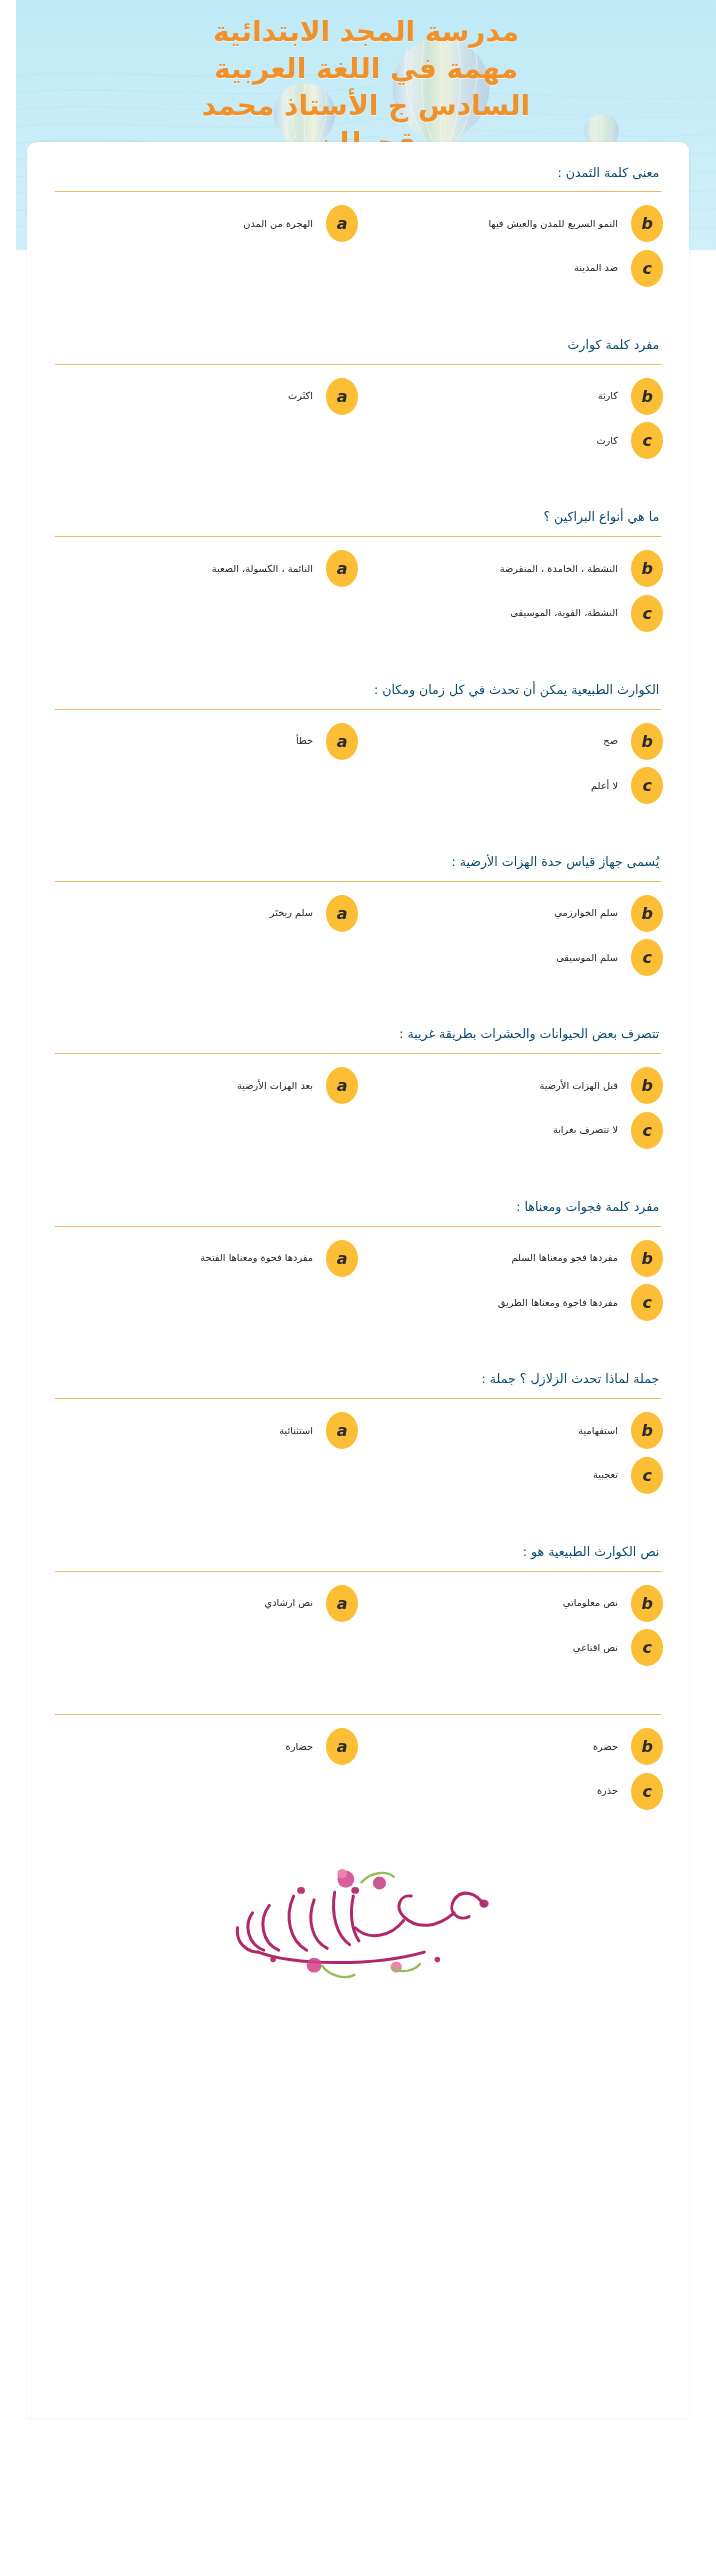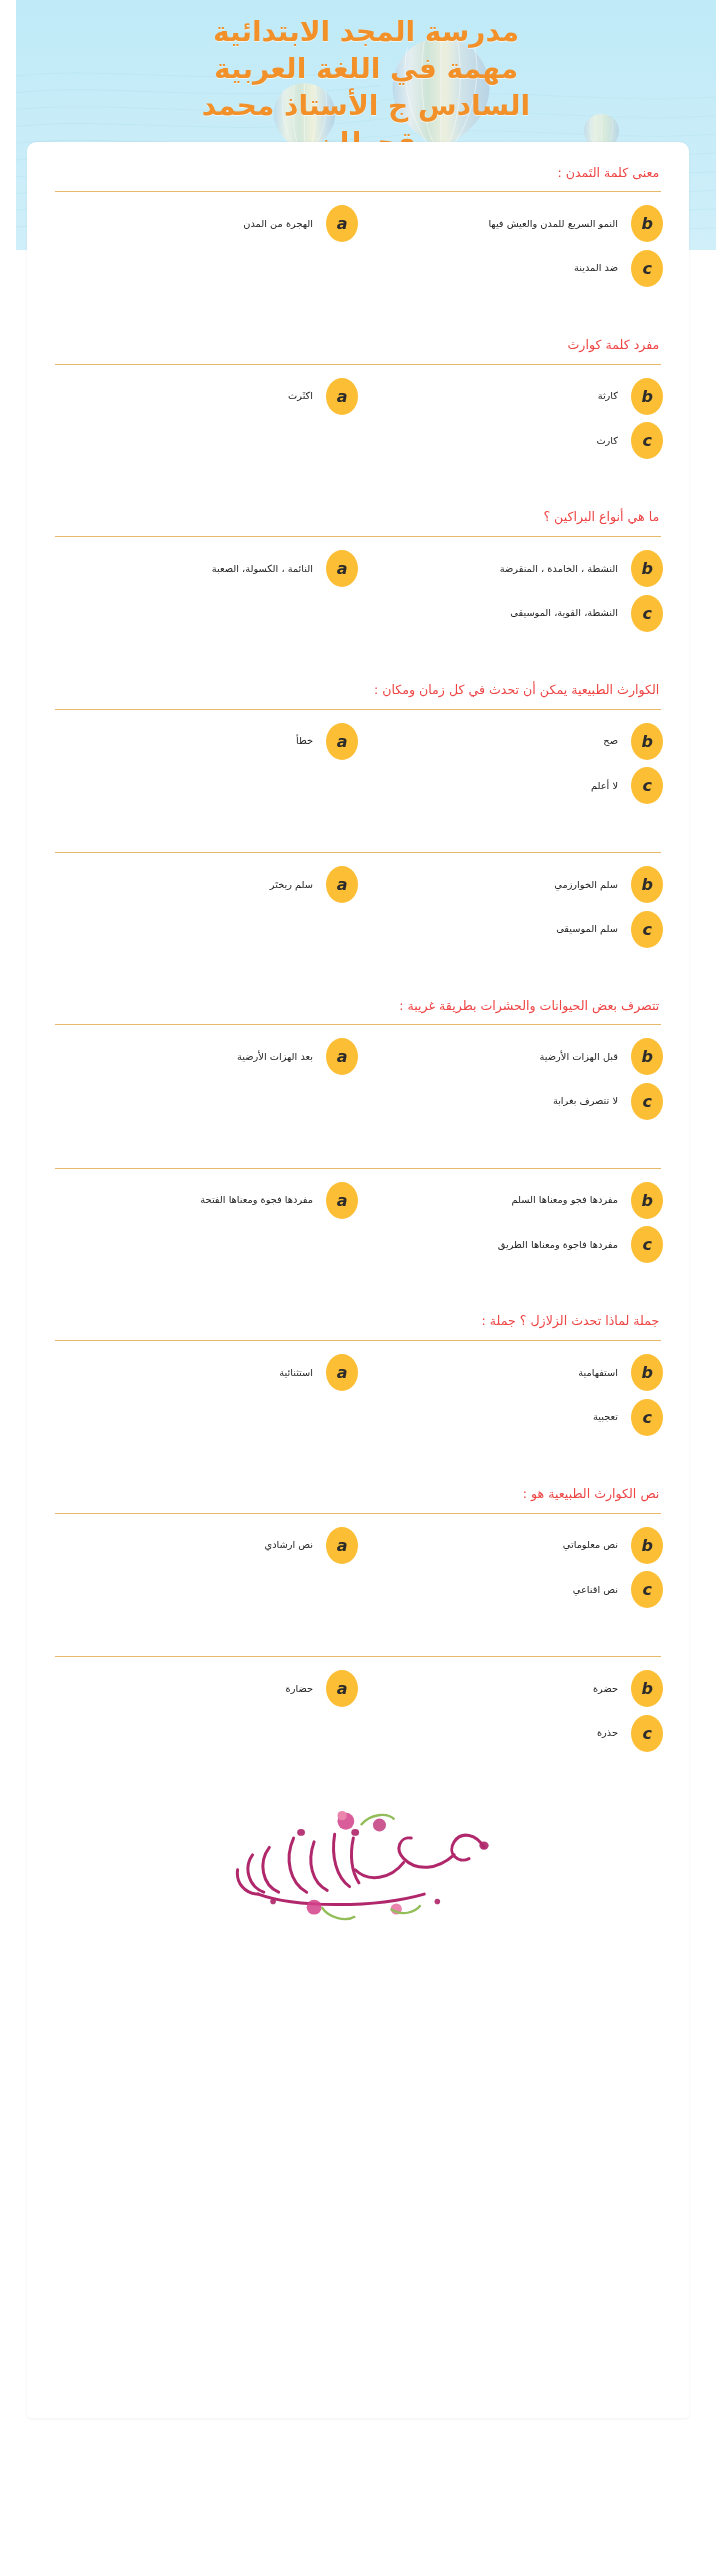--- a/index.html
+++ b/index.html
@@ -94,21 +94,21 @@
 
   .qblock {
     padding: 0 26px;
     margin-top: 48px;
   }
   .qblock:first-child { margin-top: 20.5px; }
 
   .qtext {
     direction: rtl;
     text-align: right;
-    color: #ef4444;
+    color: #0c4a6e;
     font-family: "DejaVu Sans", sans-serif;
     font-size: 12.6px;
     line-height: 20.5px;
     padding: 0 3.7px 8.4px 3.7px;
     font-weight: 400;
   }
   .qrule {
     height: 0;
     border-top: 0.9px solid #e8b96b;
     margin: 0 1.9px 13px 1.9px;
@@ -353,20 +353,21 @@
           <span class="opt-label">خطأ</span>
         </div>
         <div class="opt slot-c">
           <span class="bubble">c</span>
           <span class="opt-label">لا أعلم</span>
         </div>
       </div>
     </div>
 
     <div class="qblock">
+      <div class="qtext">يُسمى جهاز قياس حدة الهزات الأرضية :</div>
       <div class="qrule"></div>
       <div class="options">
         <div class="opt slot-b">
           <span class="bubble">b</span>
           <span class="opt-label">سلم الخوارزمي</span>
         </div>
         <div class="opt slot-a">
           <span class="bubble">a</span>
           <span class="opt-label">سلم ريختَر</span>
         </div>
@@ -390,20 +391,21 @@
           <span class="opt-label">بعد الهزات الأرضية</span>
         </div>
         <div class="opt slot-c">
           <span class="bubble">c</span>
           <span class="opt-label">لا تتصرف بغرابة</span>
         </div>
       </div>
     </div>
 
     <div class="qblock">
+      <div class="qtext">مفرد كلمة فجوات ومعناها :</div>
       <div class="qrule"></div>
       <div class="options">
         <div class="opt slot-b">
           <span class="bubble">b</span>
           <span class="opt-label">مفردها فجو ومعناها السلم</span>
         </div>
         <div class="opt slot-a">
           <span class="bubble">a</span>
           <span class="opt-label">مفردها فجوة ومعناها الفتحة</span>
         </div>

